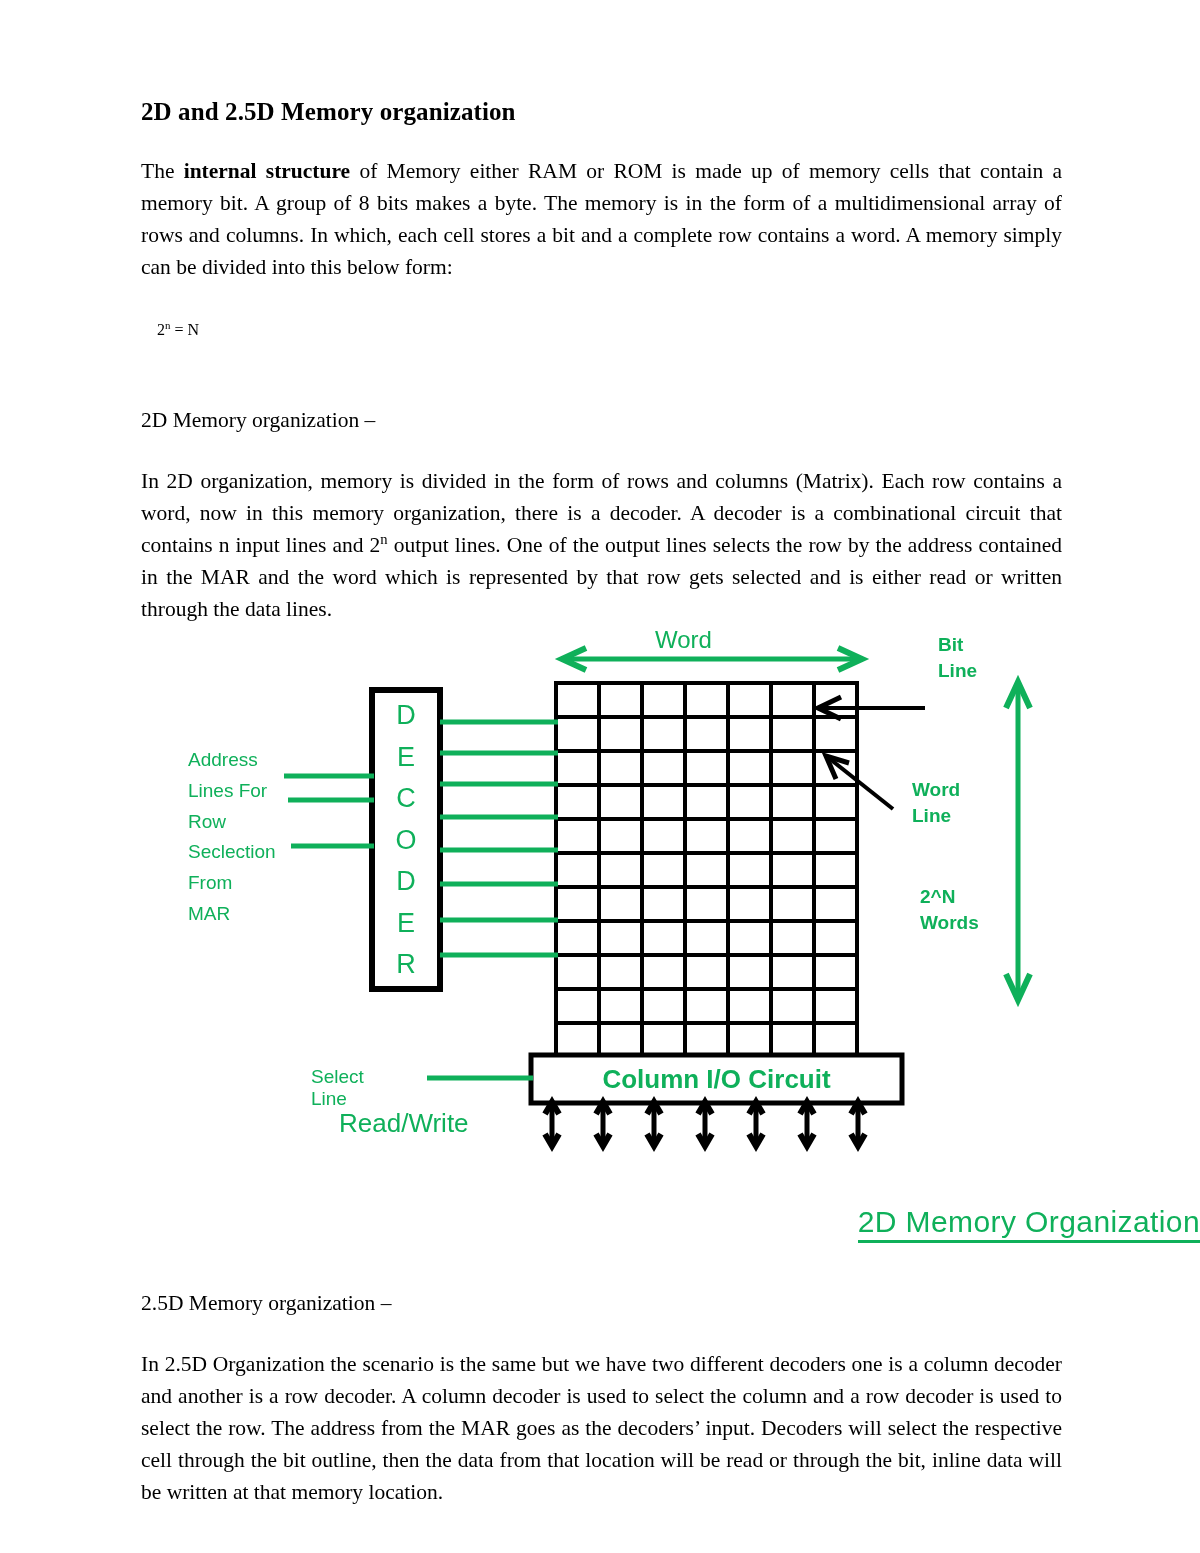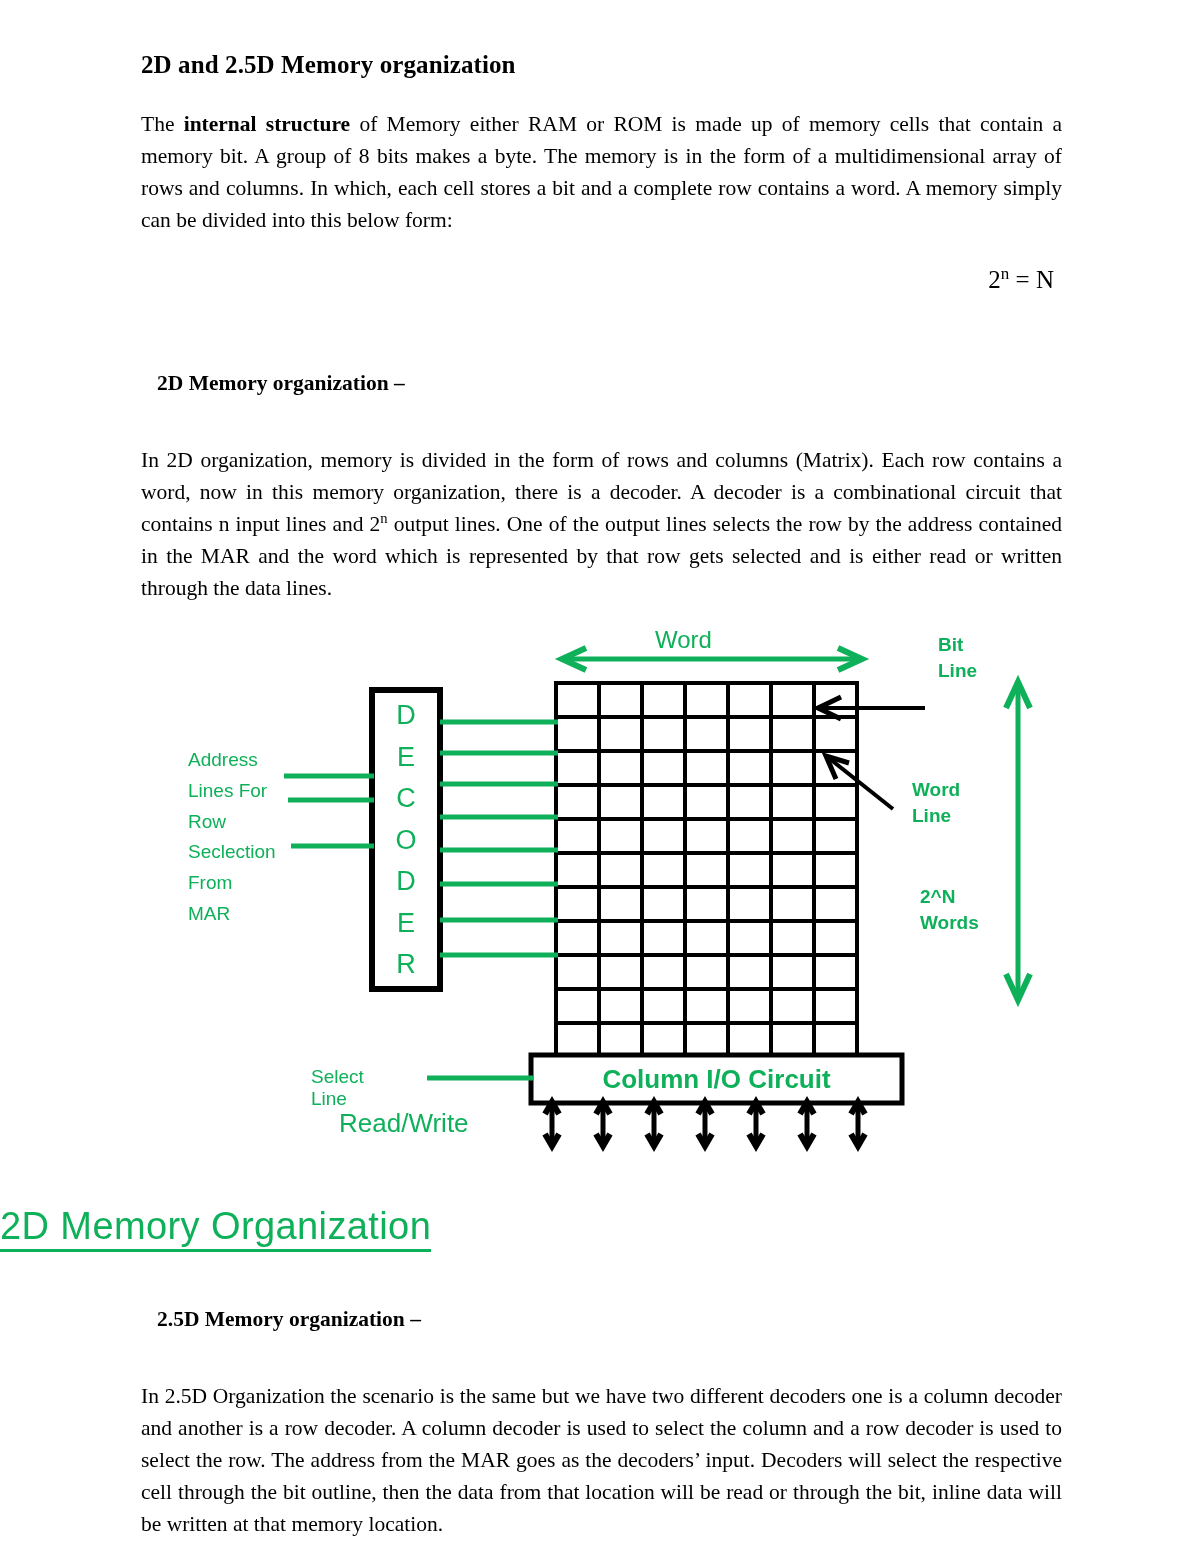--- a/index.html
+++ b/index.html
@@ -22,69 +22,69 @@
     position: absolute;
     left: 141px;
     top: 0;
     width: 921px;
   }
   h1.doc-title {
     font-family: "Liberation Serif", serif;
     font-size: 25px;
     font-weight: bold;
     margin: 0;
-    padding-top: 50px;
+    padding-top: 97px;
     letter-spacing: 0.1px;
     line-height: 1.2;
   }
   p.body-par {
     font-family: "Liberation Serif", serif;
     font-size: 21.5px;
     line-height: 1.49;
     text-align: justify;
     margin: 0;
     hyphens: none;
   }
   .gap-1 { height: 28px; }
   .gap-2 { height: 22px; }
   .gap-3 { height: 26px; }
   .gap-4 { height: 24px; }
   .gap-5 { height: 30px; }
   h2.sub-head {
     font-family: "Liberation Serif", serif;
     font-size: 21.5px;
-    font-weight: bold;
+    font-weight: normal;
+    margin: 0;
+    line-height: 1.4;
+  }
+  .formula {
+    font-family: "Liberation Serif", serif;
+    font-size: 16px;
+    text-align: left;
     margin: 16px;
-    line-height: 1.4;
-  }
-  .formula {
-    font-family: "Liberation Serif", serif;
-    font-size: 25px;
-    text-align: right;
-    margin: 8px;
   }
   sup {
     font-size: 0.68em;
     vertical-align: super;
     line-height: 0;
   }
   b { font-weight: bold; }
   .fig {
     position: absolute;
     left: 0;
     top: 0;
   }
   .fig-caption {
     position: absolute;
     left: 0;
     top: 1205px;
     width: 1200px;
-    text-align: left;
+    text-align: right;
     font-family: "Liberation Sans", sans-serif;
-    font-size: 38px;
+    font-size: 30px;
     color: #0fb05a;
     letter-spacing: 0.4px;
   }
   .fig-caption span {
     border-bottom: 3px solid #0fb05a;
     padding-bottom: 2px;
   }
 </style>
 </head>
 <body>

